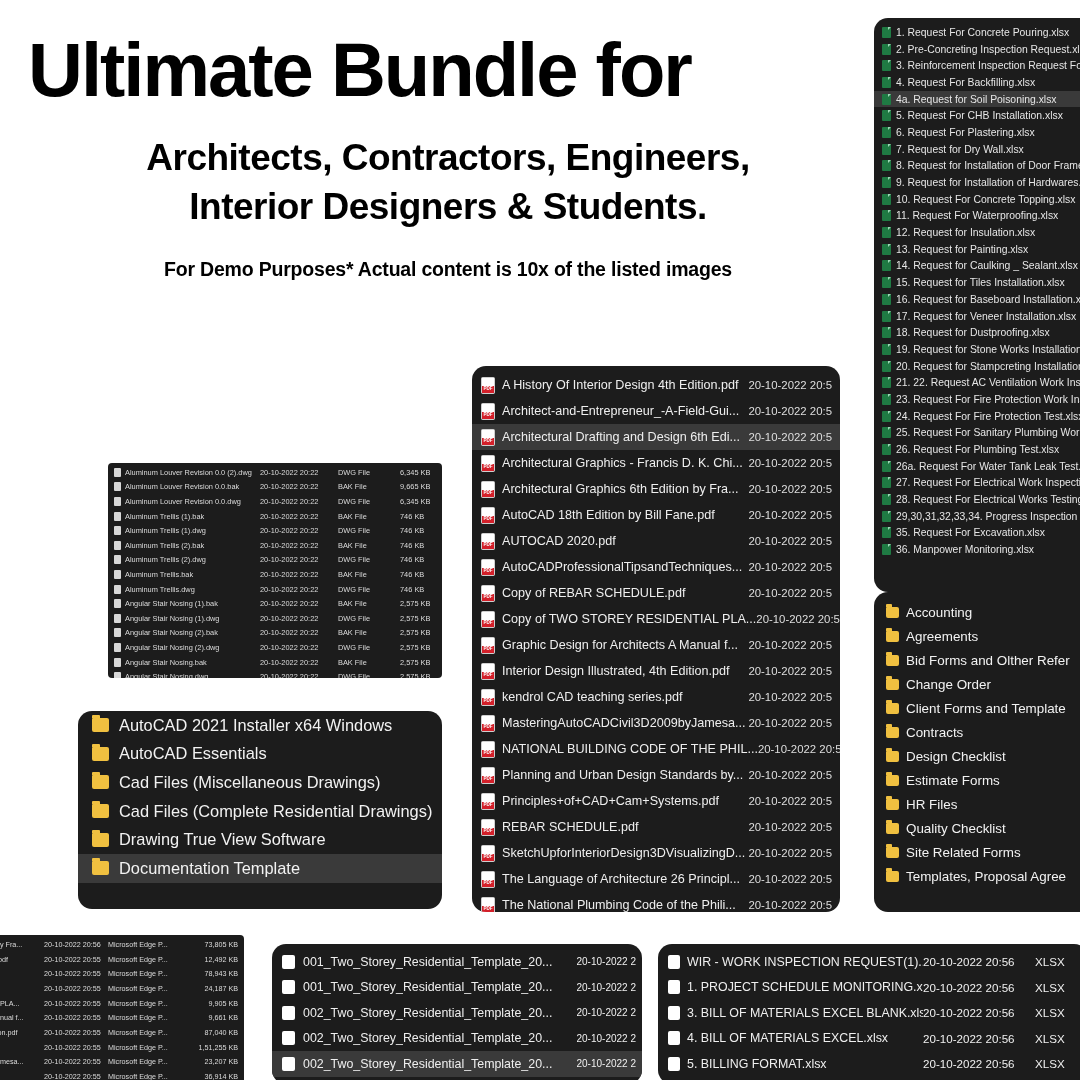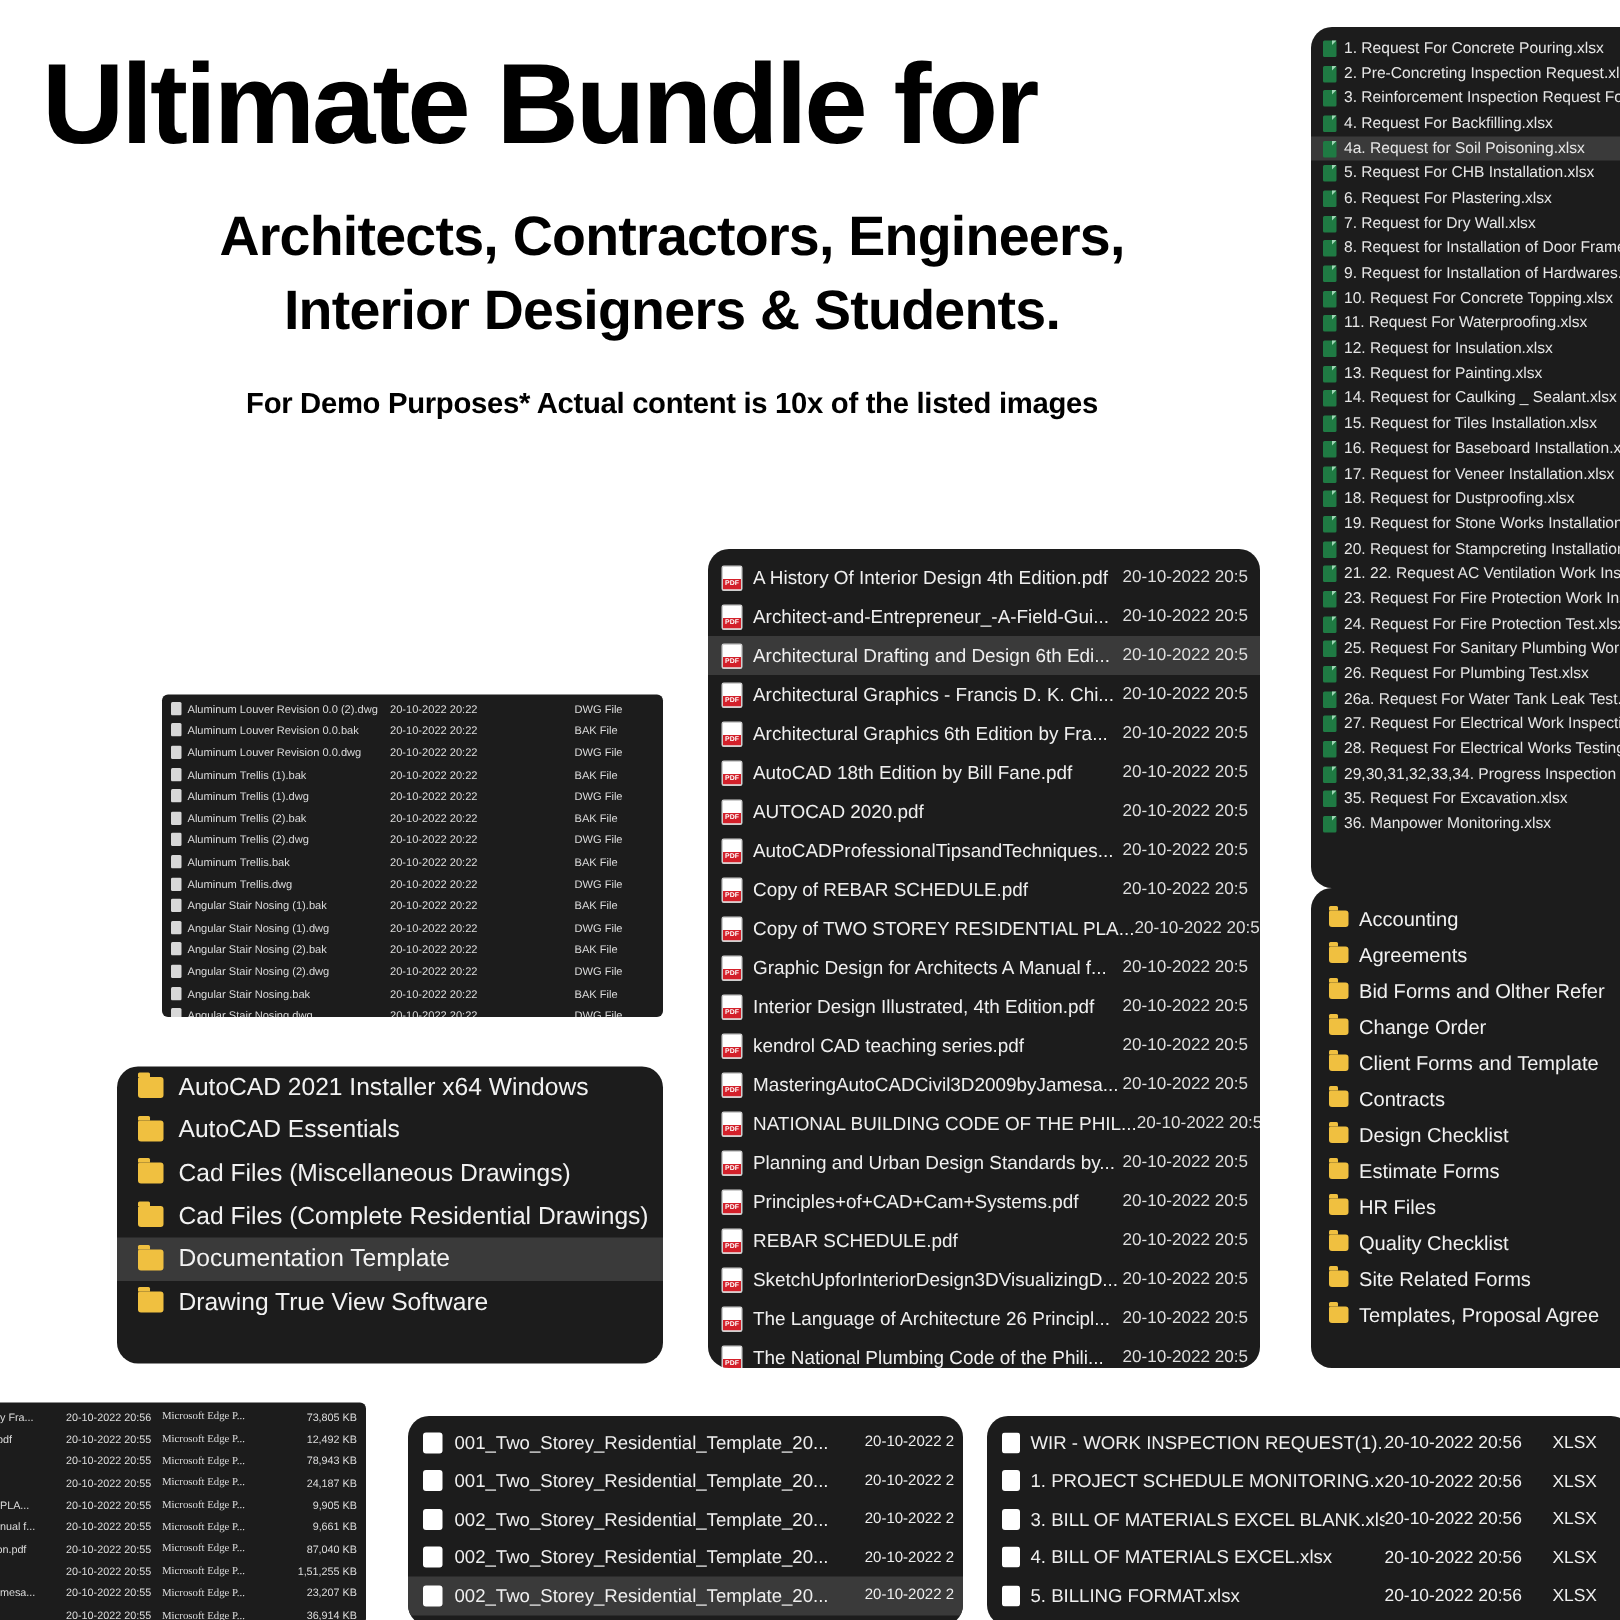--- a/index.html
+++ b/index.html
@@ -56,21 +56,21 @@
   .ico-x::after {
     content: ""; position: absolute; right: 0; top: 0;
     border-left: 3px solid #9ed7b6; border-bottom: 3px solid transparent;
   }
 
   
   #panel-dwg { left: 108px; top: 463px; width: 334px; height: 215px; border-radius: 4px; padding: 2px 0; }
   #panel-dwg .row { height: 14.6px; font-size: 7.4px; padding-left: 6px; color: #dcdcdc; justify-content: space-between; }
   #panel-dwg .c-name { flex: 0 0 146px; display: flex; align-items: center; overflow: hidden; }
   #panel-dwg .c-date { flex: 0 0 78px; }
-  #panel-dwg .c-type { flex: 0 0 62px; margin-left: 45px; }
+  #panel-dwg .c-type { flex: 0 0 62px; }
   #panel-dwg .c-size { flex: 1 1 auto; text-align: right; padding-right: 24px; }
   .ico-dwg {
     width: 7px; height: 9px; margin-right: 4px; flex:0 0 auto;
     background: #d8d8d8; border-radius: 1px;
   }
 
   
   #panel-pdf { left: 472px; top: 366px; width: 368px; height: 546px; padding: 6px 0; text-align: center; }
   #panel-pdf .row { height: 26px; font-size: 12.6px; padding-left: 9px; color: #efefef; }
   #panel-pdf .c-date { margin-left: auto; padding-right: 8px; font-size: 11.4px; color: #dedede; }
@@ -101,21 +101,21 @@
 
   
   #panel-categories { left: 874px; top: 592px; width: 232px; height: 320px; padding: 8px 0; }
   #panel-categories .row { height: 24px; font-size: 13.4px; padding-left: 12px; color: #f2f2f2; }
 
   
   #panel-edge { left: -8px; top: 935px; width: 252px; height: 148px; border-radius: 4px; padding: 2px 0; }
   #panel-edge .row { height: 14.7px; font-size: 7.2px; padding-left: 4px; color: #dcdcdc; }
   #panel-edge .c-name { flex: 0 0 48px; overflow: hidden; }
   #panel-edge .c-date { flex: 0 0 64px; }
-  #panel-edge .c-type { flex: 0 0 80px; font-family: Liberation Serif, serif; }
+  #panel-edge .c-type { flex: 0 0 80px; }
   #panel-edge .c-size { flex: 1 1 auto; text-align: right; padding-right: 6px; }
 
   
   #panel-templates { left: 272px; top: 944px; width: 370px; height: 140px; padding: 5px 0; }
   #panel-templates .row { height: 25.5px; font-size: 12.4px; padding-left: 10px; color: #efefef; }
   #panel-templates .c-date { margin-left: auto; padding-right: 6px; font-size: 10px; }
   .ico-doc {
     width: 13px; height: 14px; margin-right: 8px; flex: 0 0 auto;
     background: #ffffff; border-radius: 2px;
   }
@@ -530,27 +530,27 @@
         <span>AutoCAD Essentials</span>
       </div>
       <div class="row">
         <span class="ico-folder"></span>
         <span>Cad Files (Miscellaneous Drawings)</span>
       </div>
       <div class="row">
         <span class="ico-folder"></span>
         <span>Cad Files (Complete Residential Drawings)</span>
       </div>
+      <div class="row">
+        <span class="ico-folder"></span>
+        <span>Drawing True View Software</span>
+      </div>
       <div class="row sel">
         <span class="ico-folder"></span>
         <span>Documentation Template</span>
-      </div>
-      <div class="row">
-        <span class="ico-folder"></span>
-        <span>Drawing True View Software</span>
       </div>
     </div>
 
   <div class="panel" id="panel-categories">
       <div class="row">
         <span class="ico-folder sm"></span>
         <span>Accounting</span>
       </div>
       <div class="row">
         <span class="ico-folder sm"></span>

